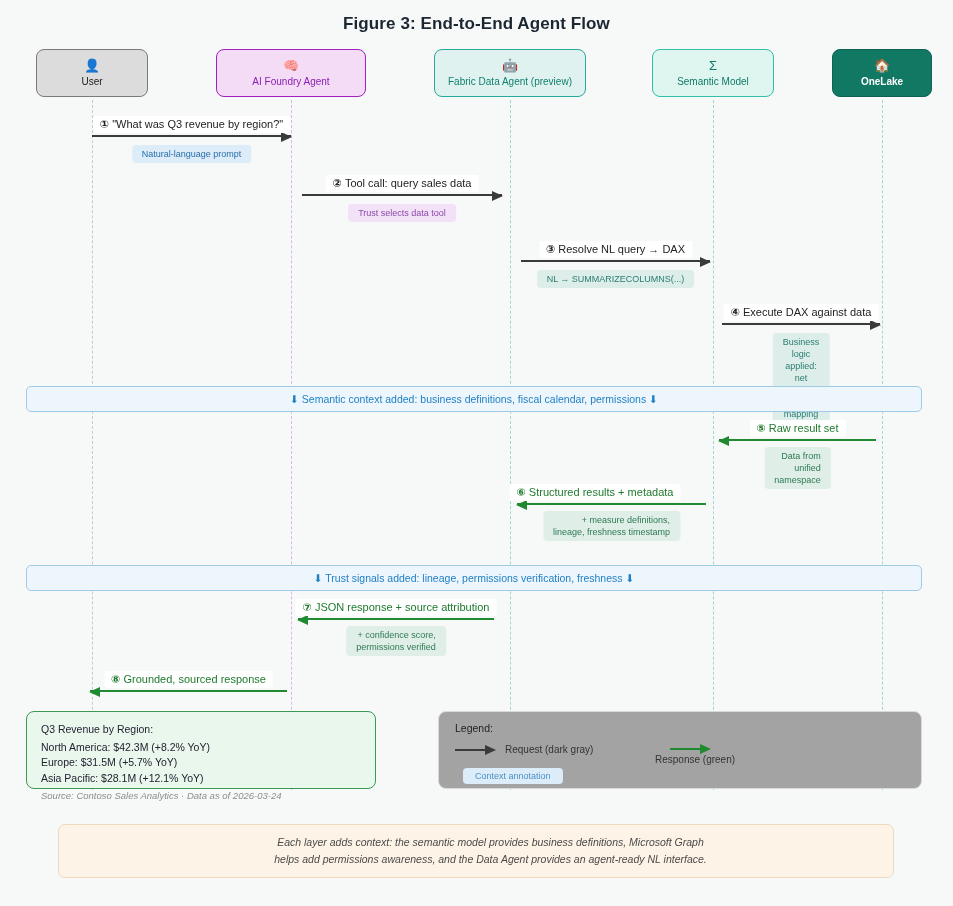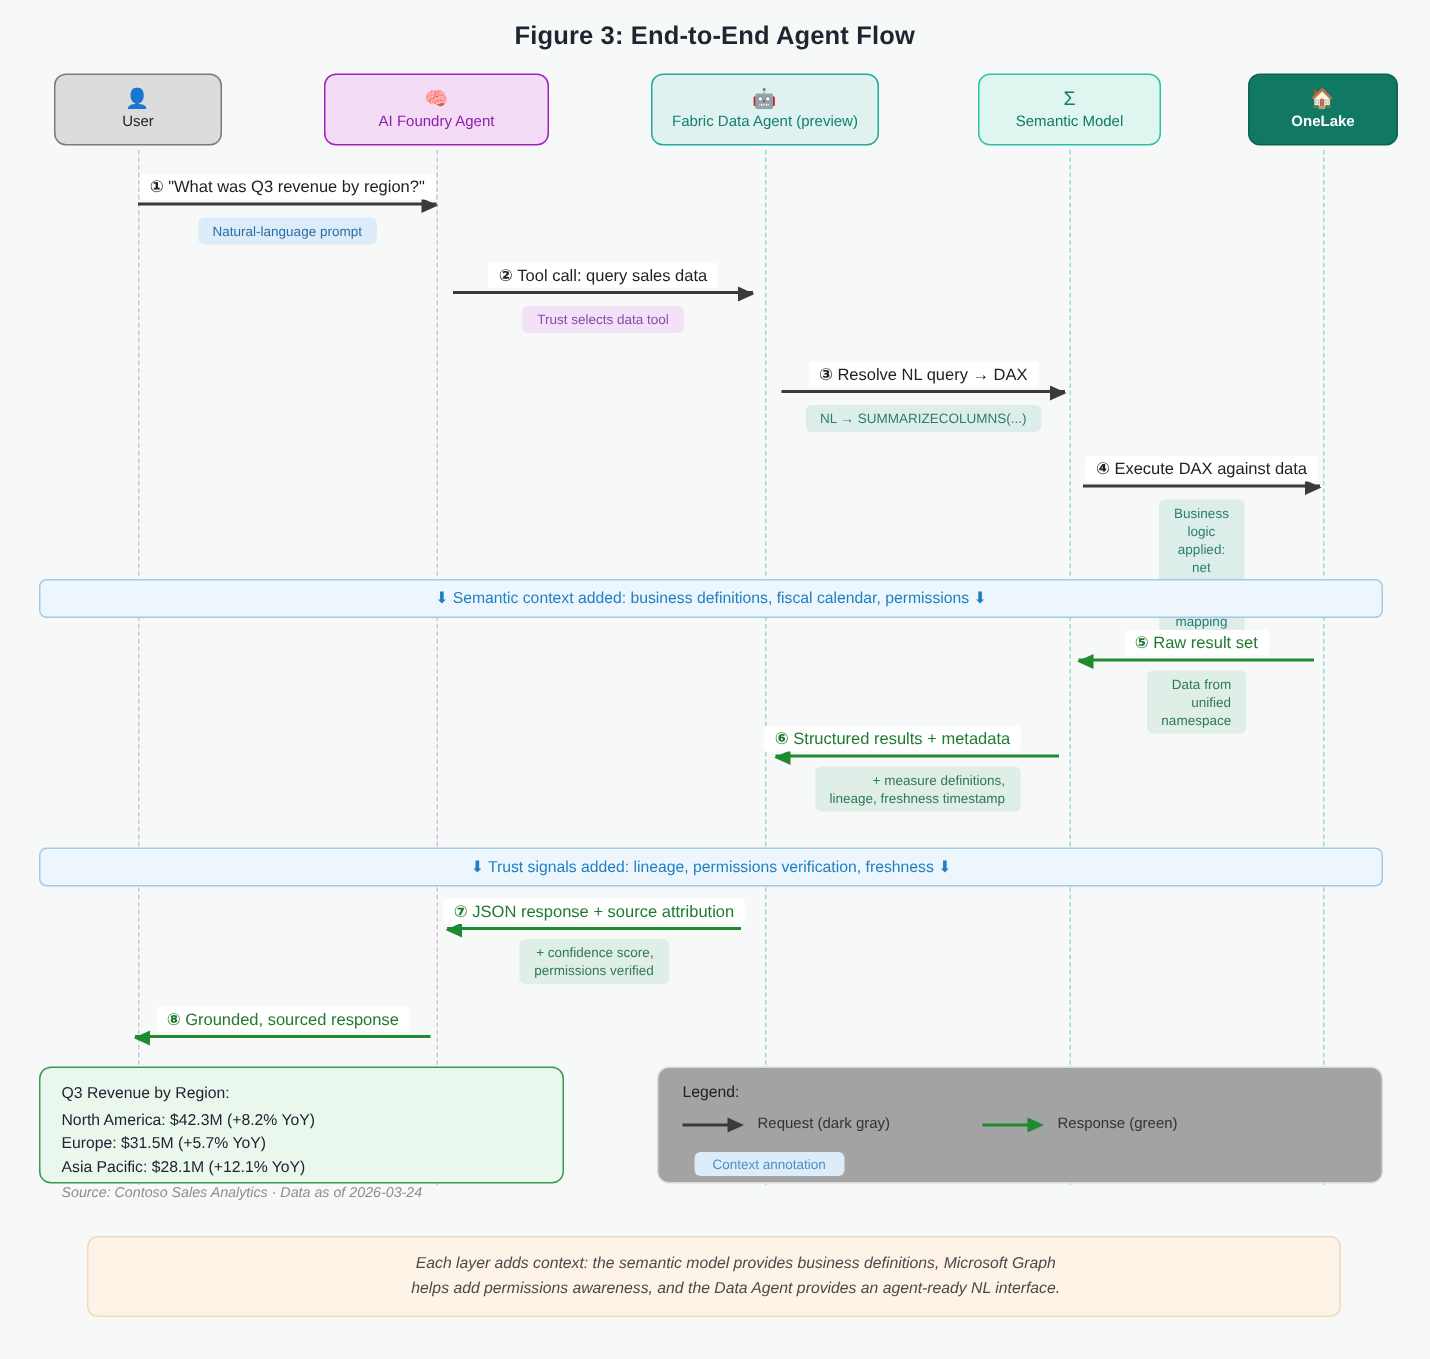--- a/index.html
+++ b/index.html
@@ -224,21 +224,21 @@
   <div class="legend-box">
     <div class="ltitle">Legend:</div>
     <div class="legend-row">
       <div class="lg-item" style="left:0;top:0;">
         <span class="lg-arrow">
             <span class="b"></span>
             <span class="h"></span>
           </span>
         <span class="lg-text">Request (dark gray)</span>
       </div>
-      <div class="lg-item" style="left:200px;top:0;">
+      <div class="lg-item" style="left:200px;top:0;flex-direction:column;">
         <span class="lg-arrow green">
             <span class="b"></span>
             <span class="h"></span>
           </span>
         <span class="lg-text">Response (green)</span>
       </div>
     </div>
     <div class="lg-chip">Context annotation</div>
   </div>
 

